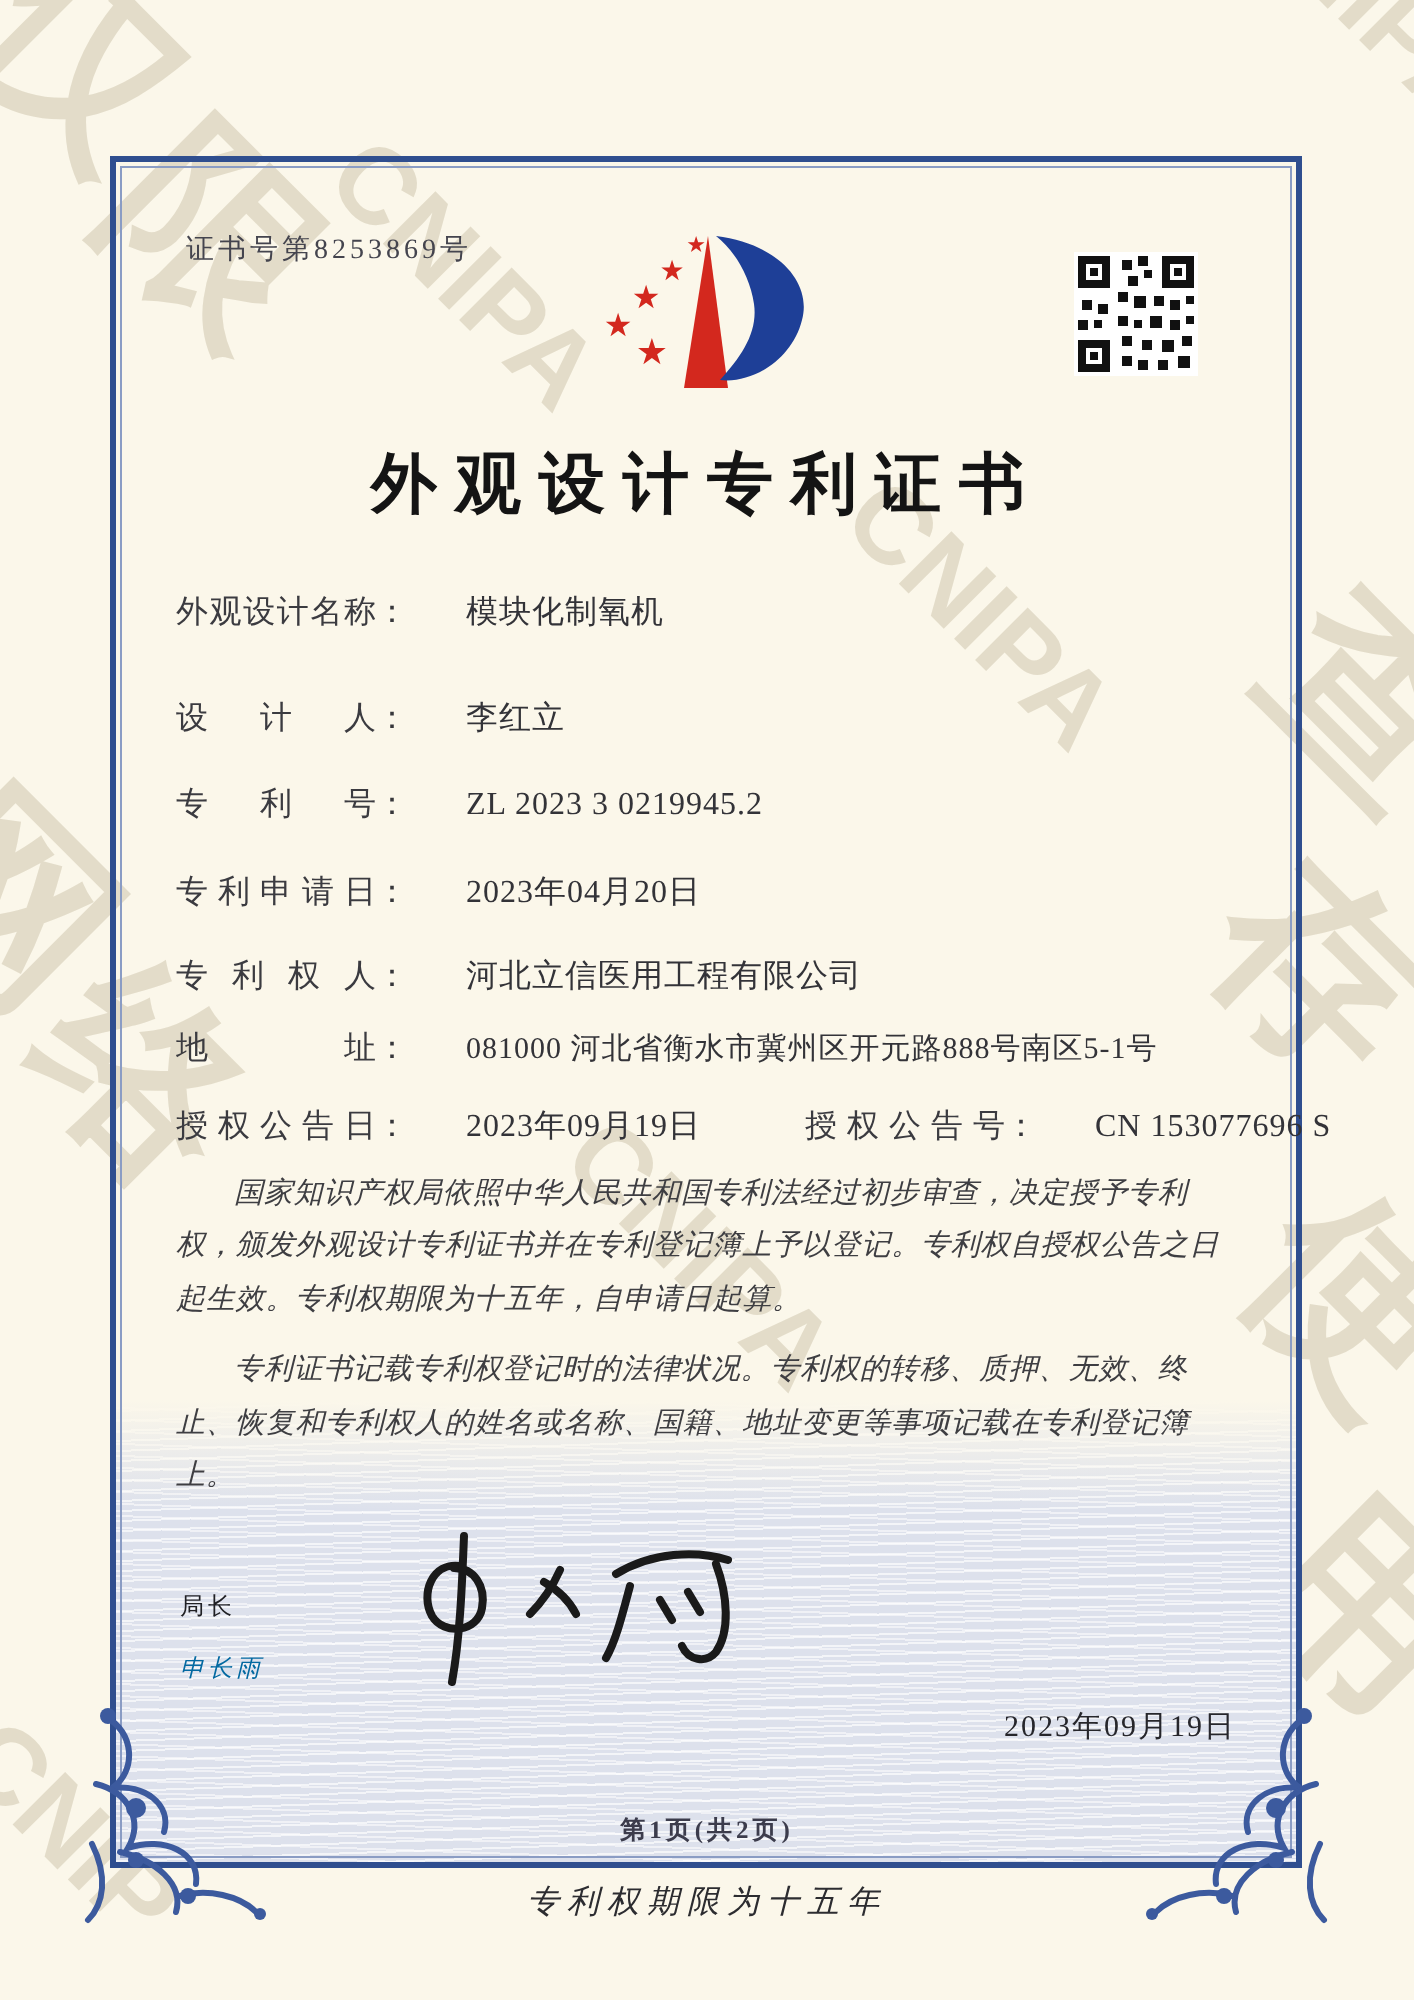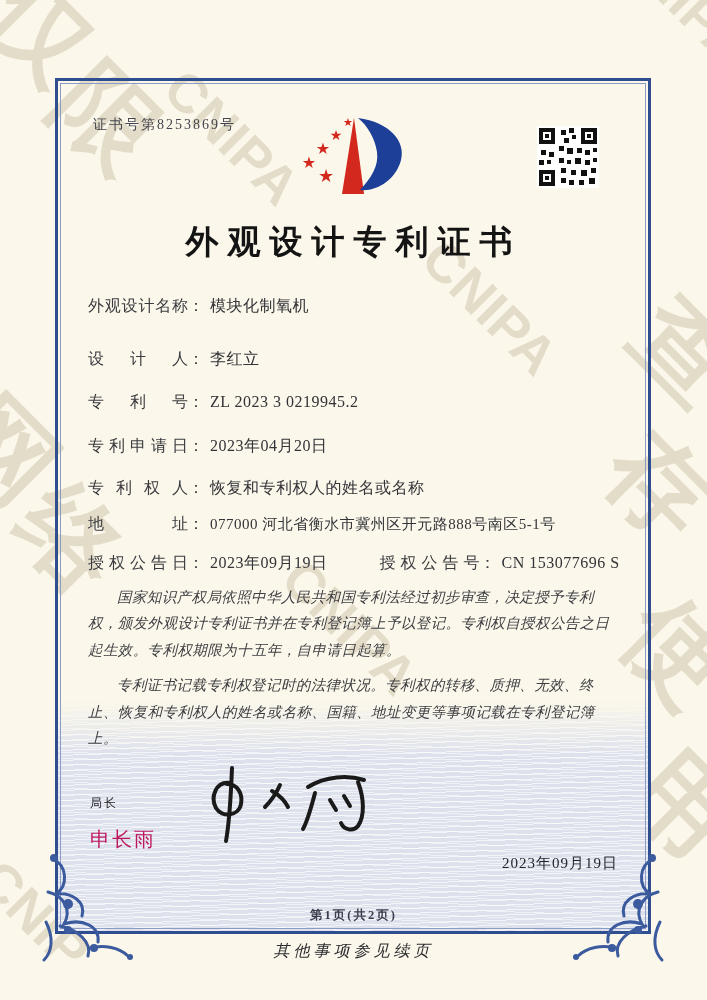--- a/index.html
+++ b/index.html
@@ -49,32 +49,32 @@
     letter-spacing:9px; color:#141414;
   }
   
   .fields{position:absolute; left:88px; top:0; width:540px; z-index:2;}
   .frow{position:absolute; left:0; white-space:nowrap; font-size:16px; color:#37373b;}
   .jlabel{
     display:inline-flex; width:100px; justify-content:space-between;
     vertical-align:bottom; color:#3b3b40;
   }
   .colon{margin-right:6px;}
-  .fval{color:#333338; letter-spacing:.5px;}
+  .fval{color:#333338; letter-spacing:.5px;margin-left:23px;}
   .grant2{margin-left:52px;}
   
   .paras{
     position:absolute; left:88px; top:584px; width:534px; z-index:2;
     font-size:14.5px; line-height:1.82; color:#3e3e42;
     font-style:italic; letter-spacing:.4px;
   }
   .paras p{margin:0 0 9px; text-indent:2em;}
   
   .sig-title{position:absolute; left:90px; top:795px; font-size:12px; color:#202024; z-index:2; letter-spacing:2px;}
-  .sig-name {position:absolute; left:90px; top:826px; font-size:20px; color:#be185d; z-index:2; letter-spacing:2px;}
+  .sig-name {position:absolute; left:90px; top:826px; font-size:12px; color:#0369a1; z-index:2; letter-spacing:2px;font-style:italic;}
   .sig-script{position:absolute; left:196px; top:763px; z-index:2;}
   .date{
     position:absolute; left:470px; top:854px; width:180px; z-index:2;
     text-align:center; font-size:15px; color:#26262b; letter-spacing:1px;
   }
   .page-info{
     position:absolute; left:0; right:0; top:907px; z-index:2;
     text-align:center; font-size:12.5px; color:#3c3c4c; letter-spacing:2px;font-weight:bold;
   }
   .footer-note{
@@ -235,27 +235,27 @@
           <span>请</span>
           <span>日</span>
         </span><span class="colon">：</span><span class="fval">2023年04月20日</span>
     </div>
     <div class="frow" style="top:478px;">
       <span class="jlabel">
           <span>专</span>
           <span>利</span>
           <span>权</span>
           <span>人</span>
-        </span><span class="colon">：</span><span class="fval">恢复和专利权人的姓名或名称</span>
+        </span><span class="colon">：</span><span class="fval">河北立信医用工程有限公司</span>
     </div>
     <div class="frow" style="top:514px;">
       <span class="jlabel">
           <span>地</span>
           <span>址</span>
-        </span><span class="colon">：</span><span class="fval" style="font-size:15px;">077000 河北省衡水市冀州区开元路888号南区5-1号</span>
+        </span><span class="colon">：</span><span class="fval" style="font-size:15px;">081000 河北省衡水市冀州区开元路888号南区5-1号</span>
     </div>
     <div class="frow" style="top:553px;">
       <span class="jlabel">
           <span>授</span>
           <span>权</span>
           <span>公</span>
           <span>告</span>
           <span>日</span>
         </span><span class="colon">：</span><span class="fval">2023年09月19日</span><span class="jlabel grant2">
           <span>授</span>
@@ -283,15 +283,15 @@
       <path d="M112 24 C130 13 152 12 168 17"></path>
       <path d="M119 30 C115 45 112 57 107 66"></path>
       <path d="M162 19 C168 35 169 53 162 63 C157 69 148 67 145 60"></path>
       <path d="M134 37 L140 47"></path>
       <path d="M148 33 L154 43"></path>
     </g>
   </svg>
 
   <div class="date">2023年09月19日</div>
   <div class="page-info">第1页(共2页)</div>
-  <div class="footer-note">其他事项参见续页</div>
+  <div class="footer-note">专利权期限为十五年</div>
 
 </div>
 
 </body></html>

